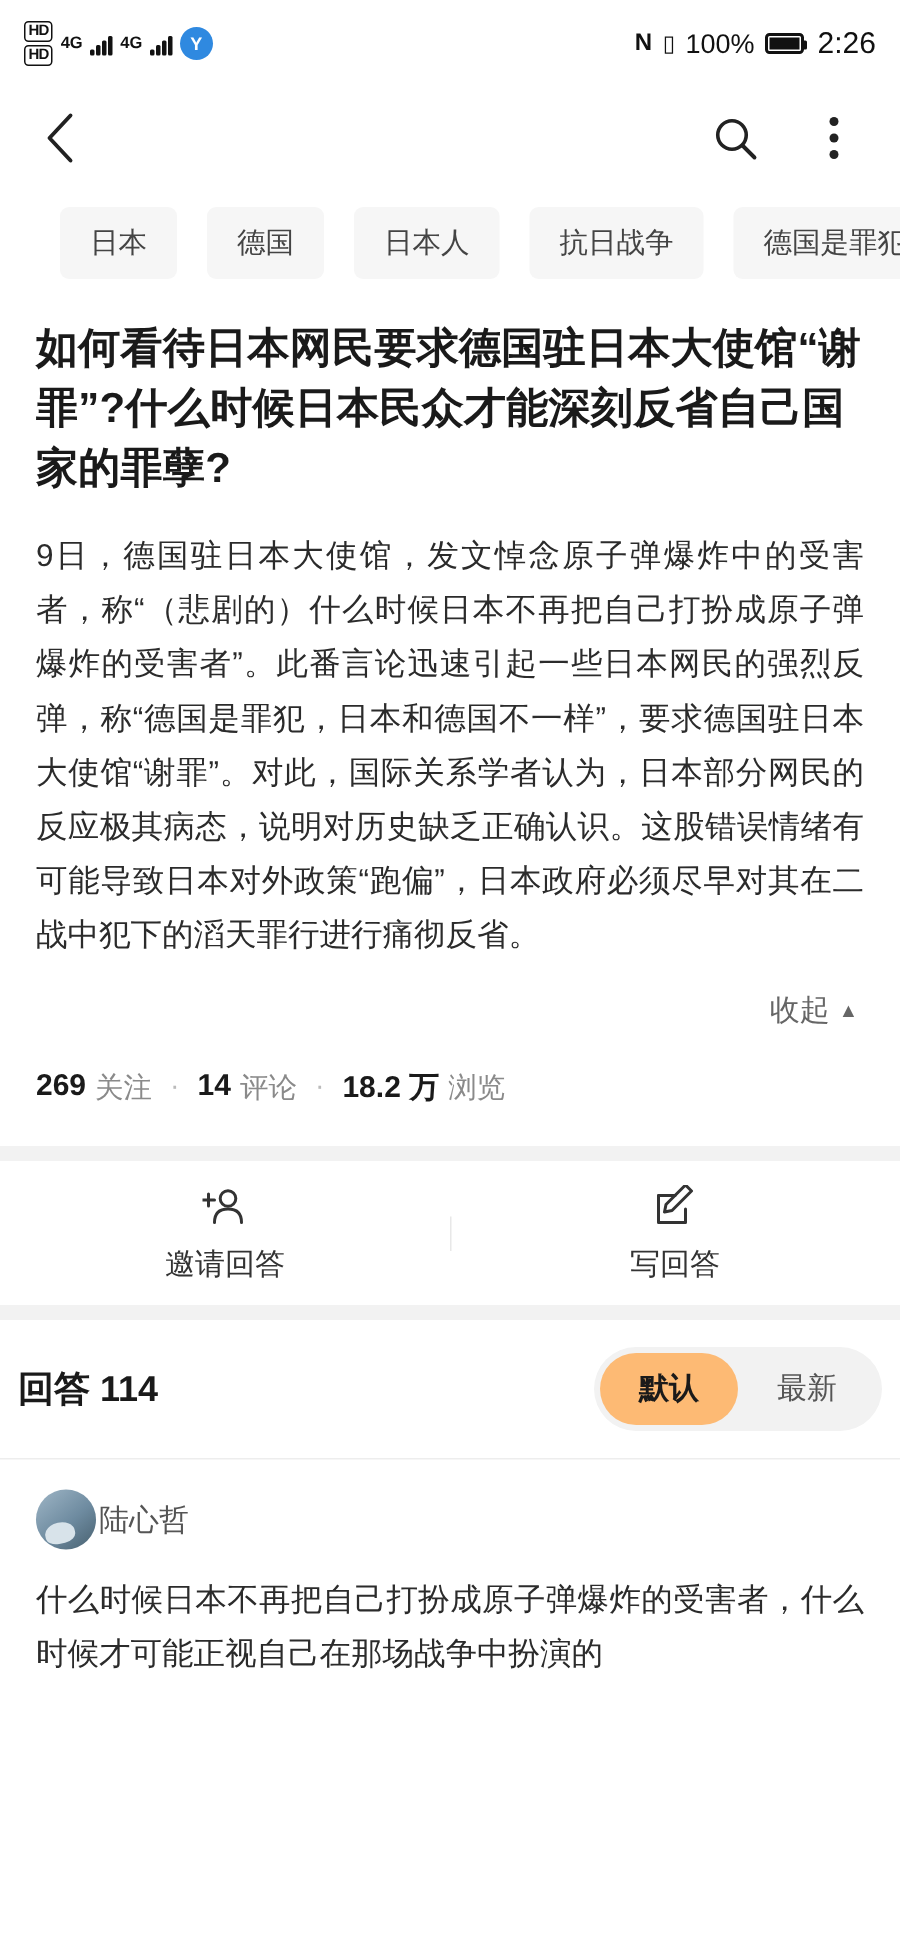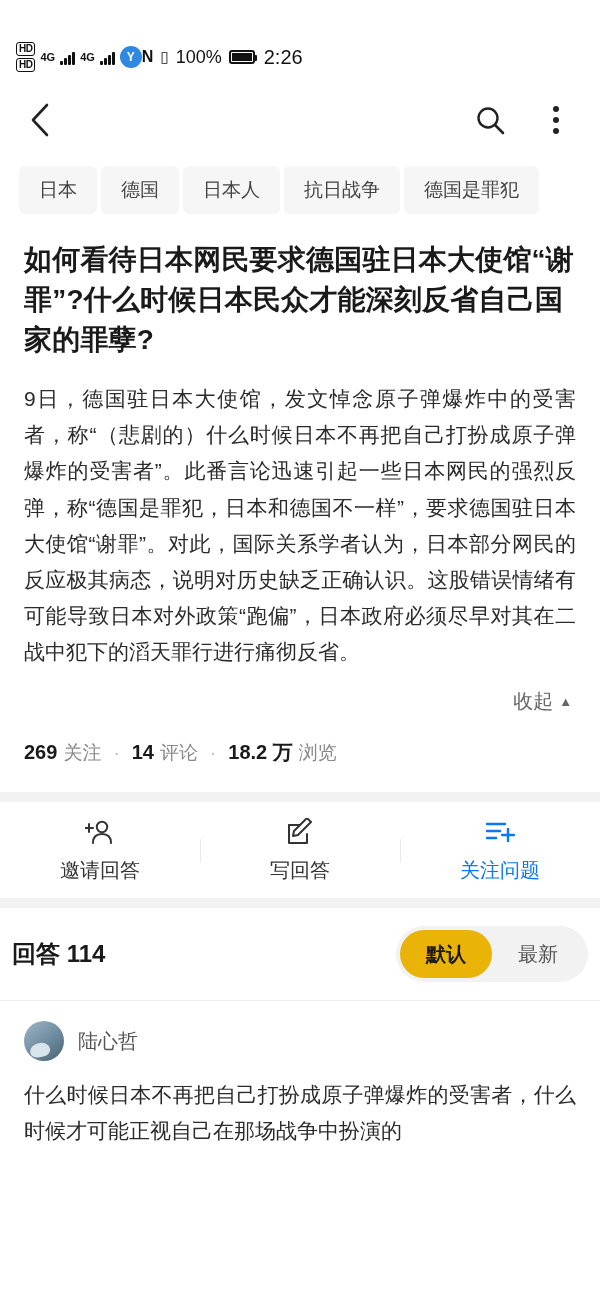--- a/index.html
+++ b/index.html
@@ -11,25 +11,24 @@
     color: #1a1a1a;
     overflow: hidden;
   }
   .screen { width: 600px; height: 1300px; position: relative; background:#fff; }
 
   
   .statusbar {
     height: 58px;
     display: flex;
     align-items: center;
-    justify-content: flex-start;
+    justify-content: space-between;
     padding: 0 16px;
     font-size: 19px;
     color: #111;
-    margin-top: 28px;
   }
   .sb-left { display: flex; align-items: center; gap: 5px; }
   .sb-right { display: flex; align-items: center; gap: 7px; }
   .hd-stack { display:flex; flex-direction:column; gap:2px; }
   .hd-box {
     font-size: 10px;
     font-weight: bold;
     border: 1.5px solid #111;
     border-radius: 3px;
     padding: 0 2px;
@@ -71,22 +70,22 @@
     justify-content: space-between;
     padding: 0 24px 0 20px;
   }
   .nav-back { width: 40px; height: 40px; display:flex; align-items:center; justify-content:center; }
   .nav-right { display:flex; align-items:center; gap: 26px; }
   .icon-btn { width: 40px; height: 40px; display:flex; align-items:center; justify-content:center; }
 
   
   .tags {
     display: flex;
-    gap: 4px;
-    padding: 12px 24px 0 19px;
+    gap: 20px;
+    padding: 12px 24px 0 40px;
     overflow: hidden;
     white-space: nowrap;
   }
   .tag {
     background: #f6f6f6;
     color: #444;
     border-radius: 6px;
     padding: 11px 20px;
     font-size: 19px;
     flex: 0 0 auto;
@@ -163,25 +162,25 @@
     background:#fff;
   }
   .ans-count { font-size: 24px; font-weight: bold; color:#1a1a1a; }
   .seg {
     display:flex; background:#f2f2f2; border-radius: 28px; padding: 4px; height: 56px; align-items:center;
   }
   .seg-item {
     padding: 0 26px; height: 48px; line-height: 48px; border-radius: 24px;
     font-size: 20px; color:#555;
   }
-  .seg-item.sel { background:#eab308; color:#1a1a1a; font-weight:bold; }
+  .seg-item.sel { background:#fdba74; color:#1a1a1a; font-weight:bold; }
 
   
   .answer { padding: 20px 24px 0 24px; }
-  .author { display:flex; align-items:center; gap: 14px; }
+  .author { display:flex; align-items:center; gap: 2px; }
   .avatar {
     width: 40px; height: 40px; border-radius: 50%;
     background: linear-gradient(140deg,#9fb6c6 0%, #6e8ba0 55%, #47606f 100%);
     flex: 0 0 auto;
     position: relative;
     overflow: hidden;
   }
   .avatar::after{
     content:""; position:absolute; left:6px; bottom:4px; width:20px; height:14px;
     background:#d8e3ea; border-radius:50% 50% 40% 40%;
@@ -302,32 +301,20 @@
     <div class="action">
       <span class="glyph">
         <svg width="28" height="28" viewBox="0 0 28 28">
           <path d="M3 7 L3 25 L21 25 L21 16" fill="none" stroke="#333" stroke-width="2" stroke-linecap="round" stroke-linejoin="round"></path>
           <path d="M3 7 L14 7" fill="none" stroke="#333" stroke-width="2" stroke-linecap="round"></path>
           <path d="M12 17 L25 4 L21 0 L8 13 L7 18 Z" fill="none" stroke="#333" stroke-width="2" stroke-linejoin="round"></path>
         </svg>
       </span>
       <span>写回答</span>
     </div>
-    <div class="action active">
-      <span class="glyph">
-        <svg width="30" height="26" viewBox="0 0 30 26">
-          <line x1="2" y1="5" x2="20" y2="5" stroke="#0a78f0" stroke-width="2.4" stroke-linecap="round"></line>
-          <line x1="2" y1="12" x2="15" y2="12" stroke="#0a78f0" stroke-width="2.4" stroke-linecap="round"></line>
-          <line x1="2" y1="19" x2="11" y2="19" stroke="#0a78f0" stroke-width="2.4" stroke-linecap="round"></line>
-          <line x1="23" y1="10" x2="23" y2="22" stroke="#0a78f0" stroke-width="2.4" stroke-linecap="round"></line>
-          <line x1="17" y1="16" x2="29" y2="16" stroke="#0a78f0" stroke-width="2.4" stroke-linecap="round"></line>
-        </svg>
-      </span>
-      <span>关注问题</span>
-    </div>
   </div>
 
   <div class="divider-thick" style="margin-top:0"></div>
 
   <div class="ans-head">
     <span class="ans-count">回答 114</span>
     <div class="seg">
       <span class="seg-item sel">默认</span>
       <span class="seg-item">最新</span>
     </div>

